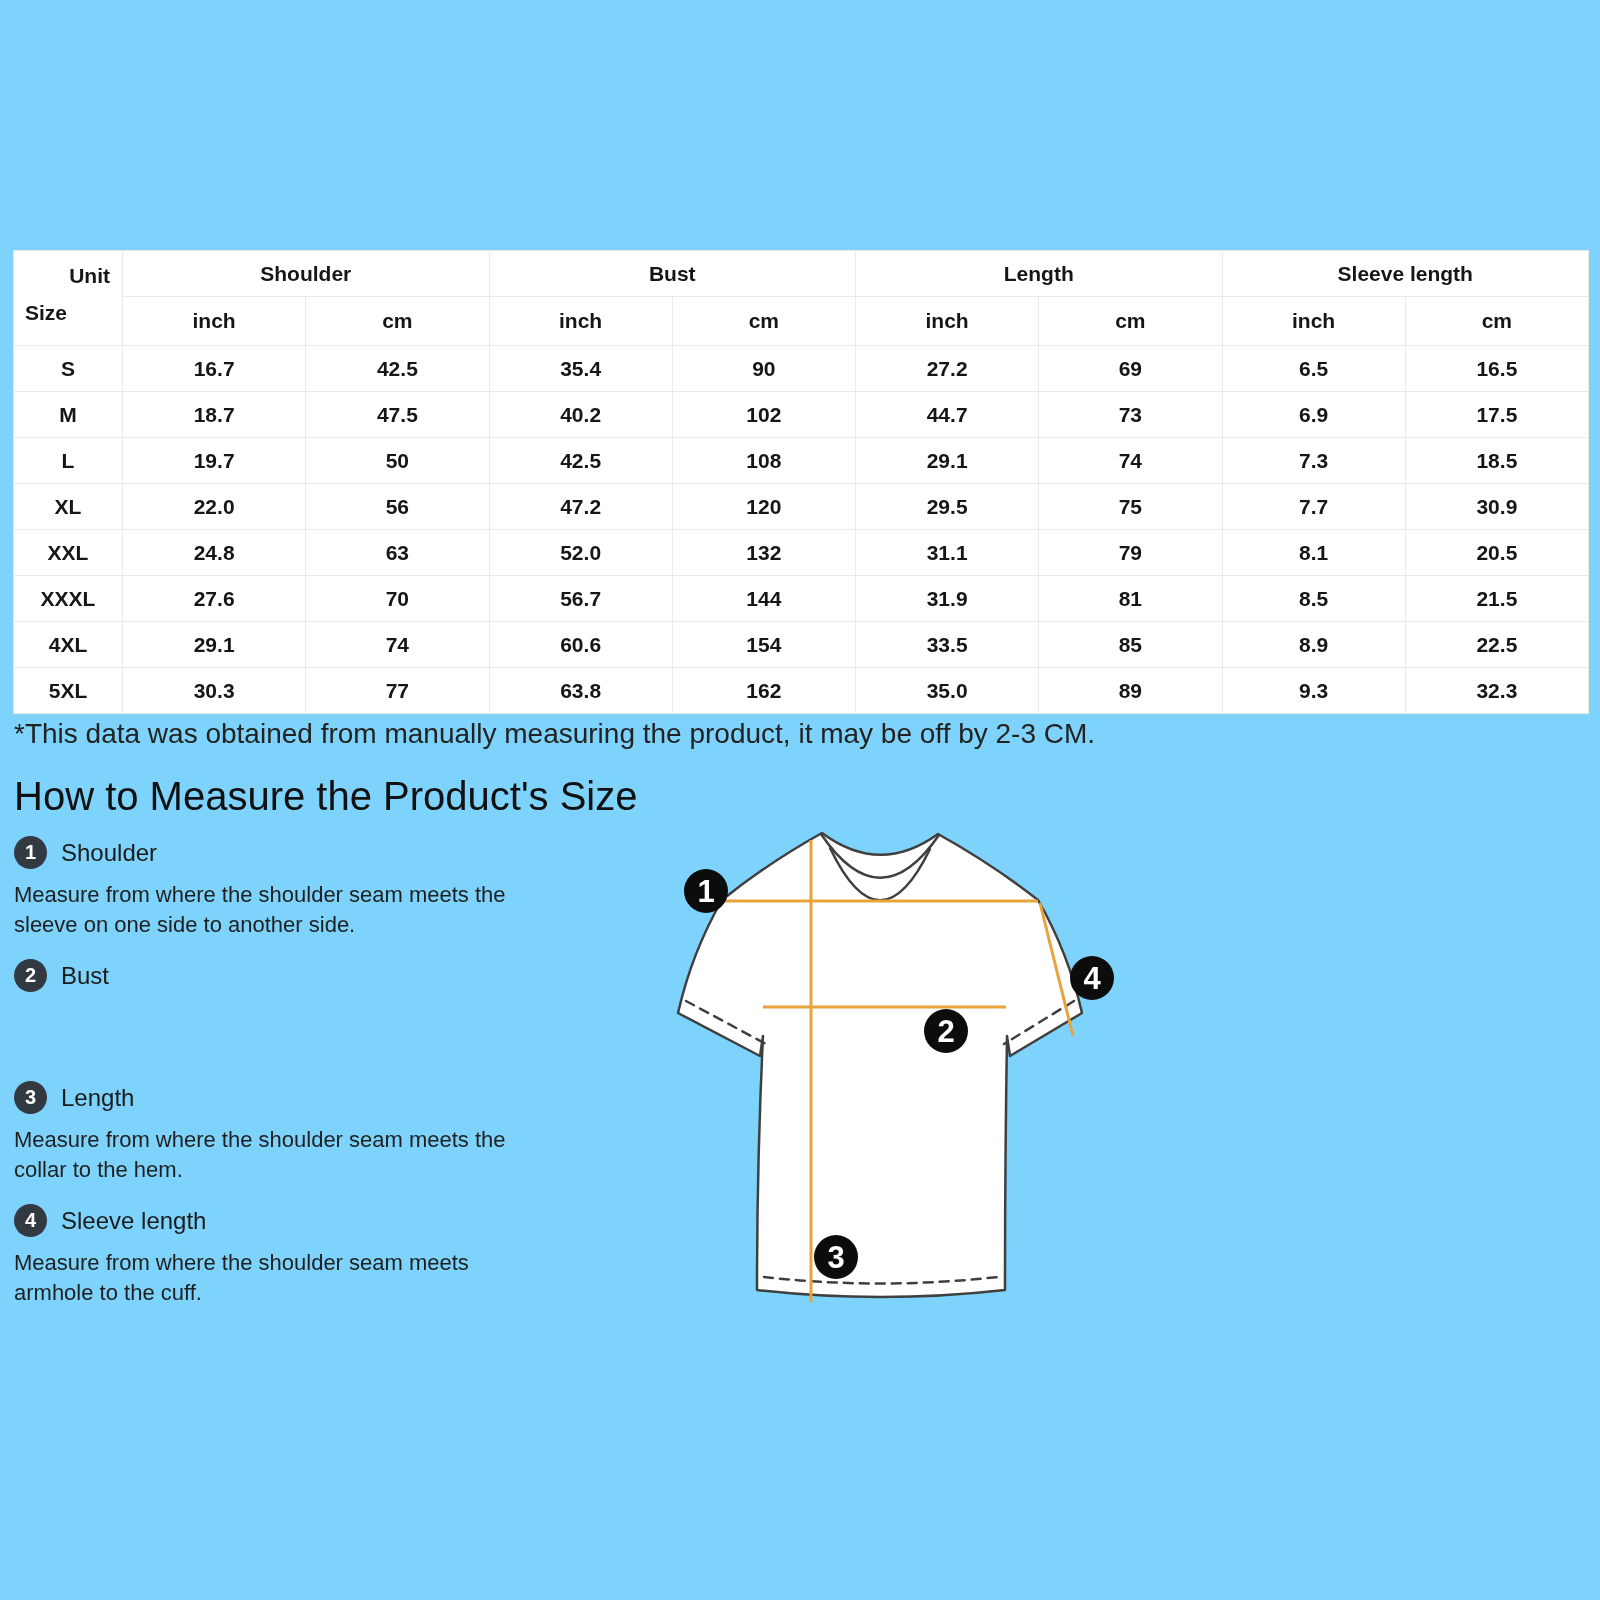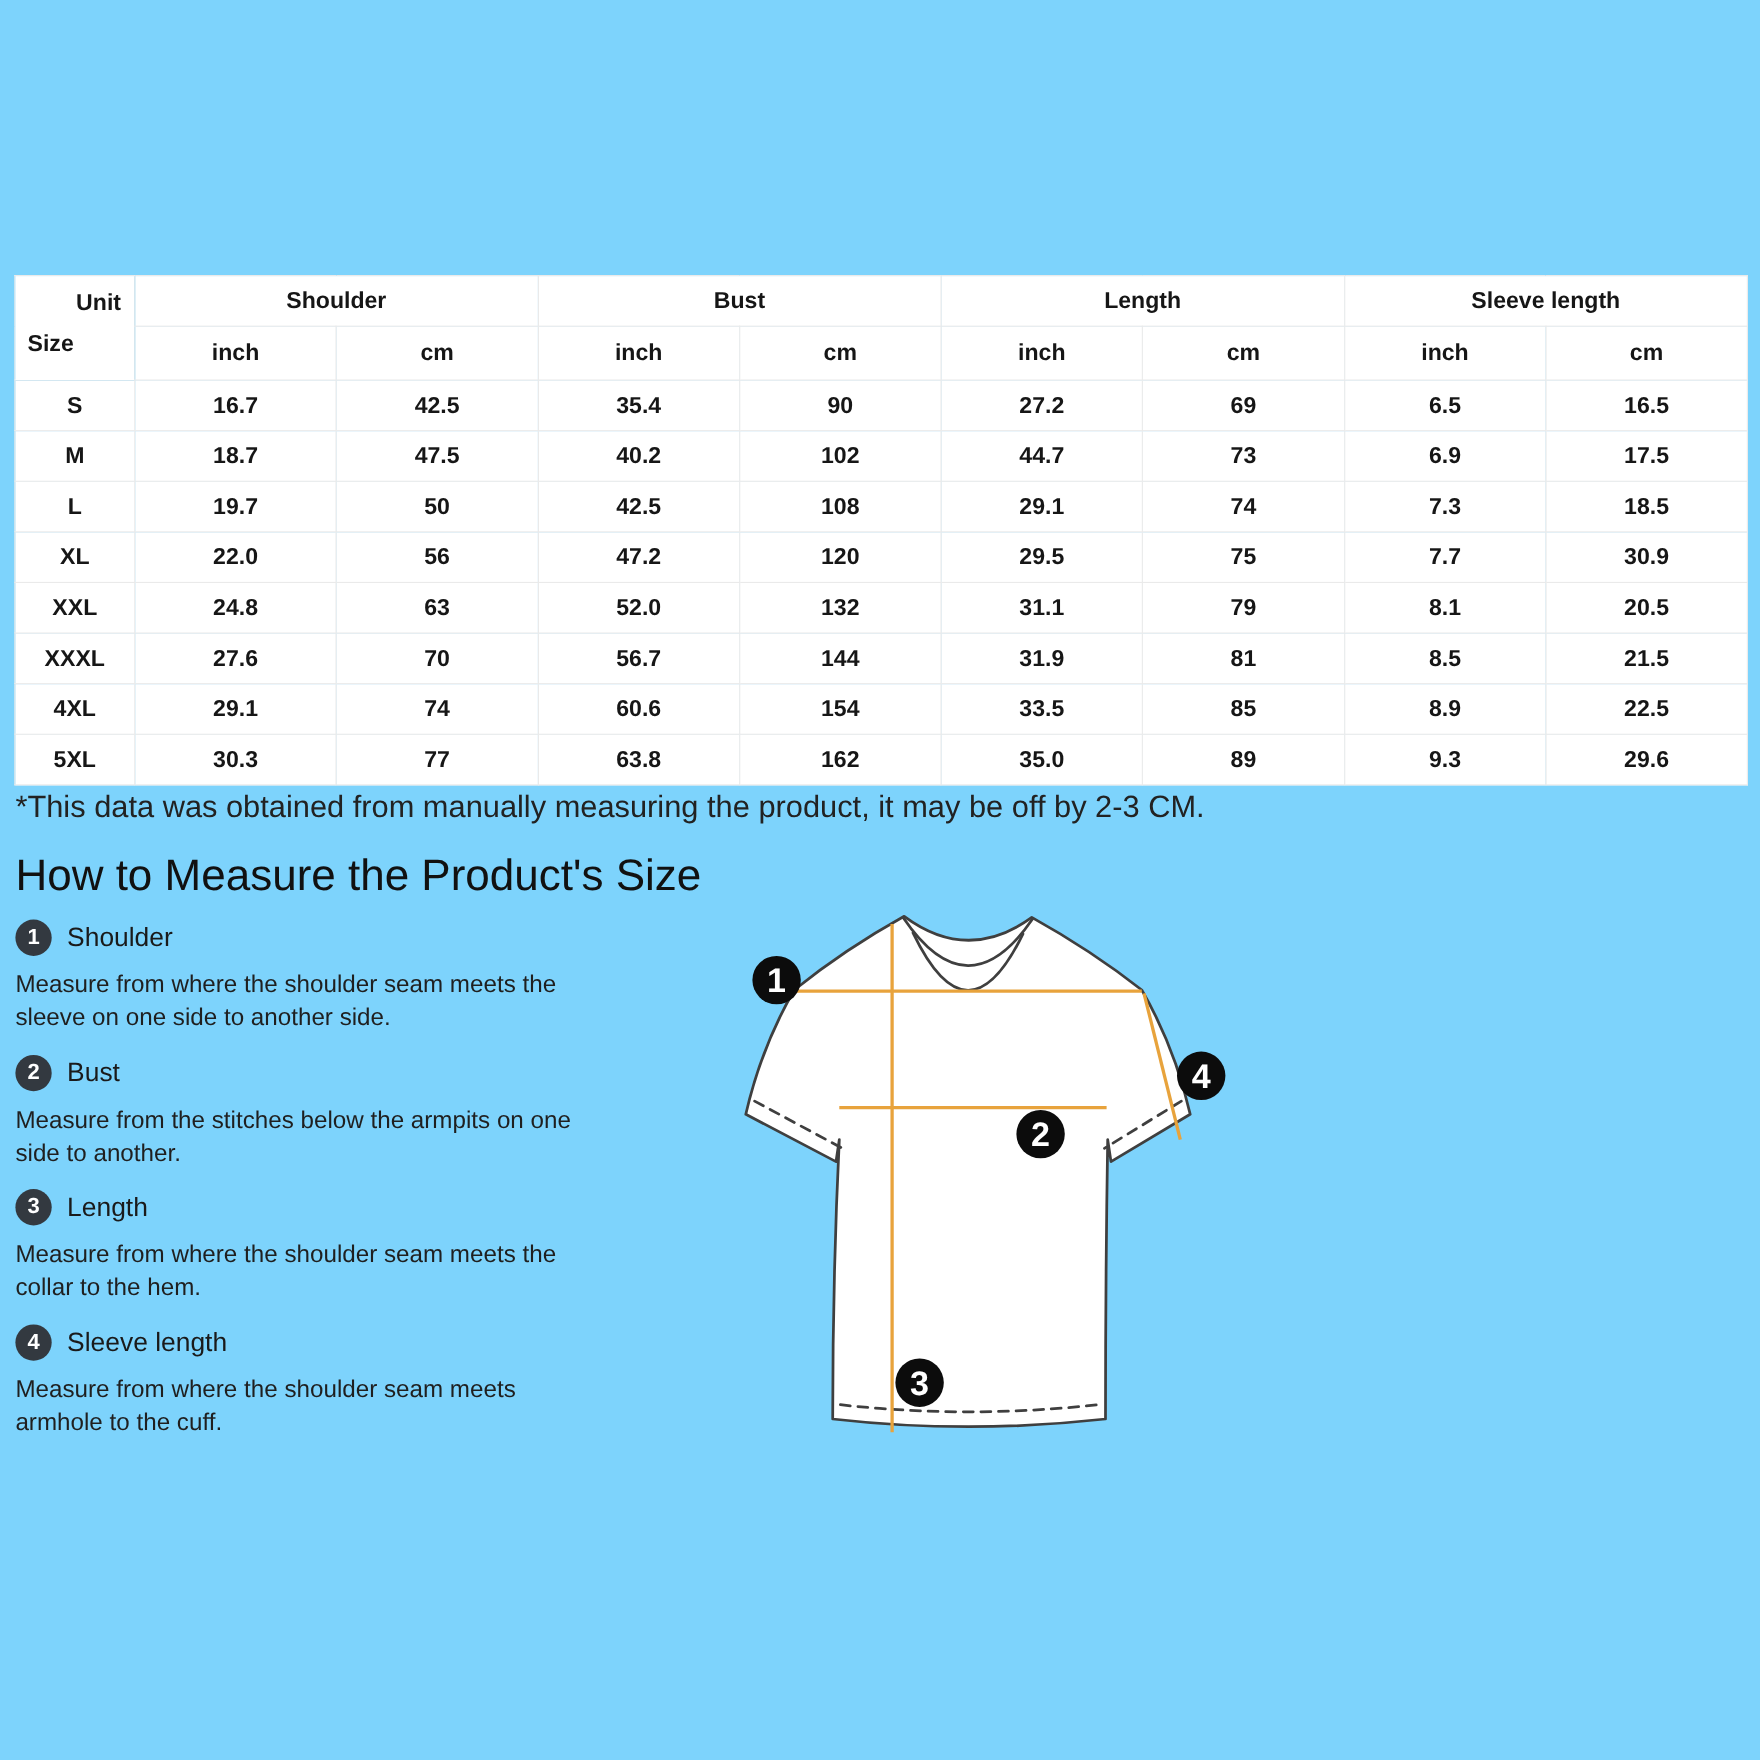--- a/index.html
+++ b/index.html
@@ -193,43 +193,41 @@
       </tr>
       <tr class="data-row">
         <th>5XL</th>
         <td>30.3</td>
         <td>77</td>
         <td>63.8</td>
         <td>162</td>
         <td>35.0</td>
         <td>89</td>
         <td>9.3</td>
-        <td>29.6</td>
+        <td>32.3</td>
       </tr>
     </tbody>
       </table>
   </div>
 
   <div class="footnote">*This data was obtained from manually measuring the product, it may be off by 2-3 CM.</div>
 
   <div class="howto-title">How to Measure the Product's Size</div>
 
   <div class="step" id="step1">
     <span class="step-badge">1</span>
     <span class="step-label">Shoulder</span>
   </div>
   <div class="step-desc" id="desc1">Measure from where the shoulder seam meets the
 sleeve on one side to another side.</div>
 
   <div class="step" id="step2">
     <span class="step-badge">2</span>
     <span class="step-label">Bust</span>
   </div>
-  <div class="step-desc" id="desc2">Measure from the stitches below the armpits on one
-side to another.</div>
 
   <div class="step" id="step3">
     <span class="step-badge">3</span>
     <span class="step-label">Length</span>
   </div>
   <div class="step-desc" id="desc3">Measure from where the shoulder seam meets the
 collar to the hem.</div>
 
   <div class="step" id="step4">
     <span class="step-badge">4</span>

